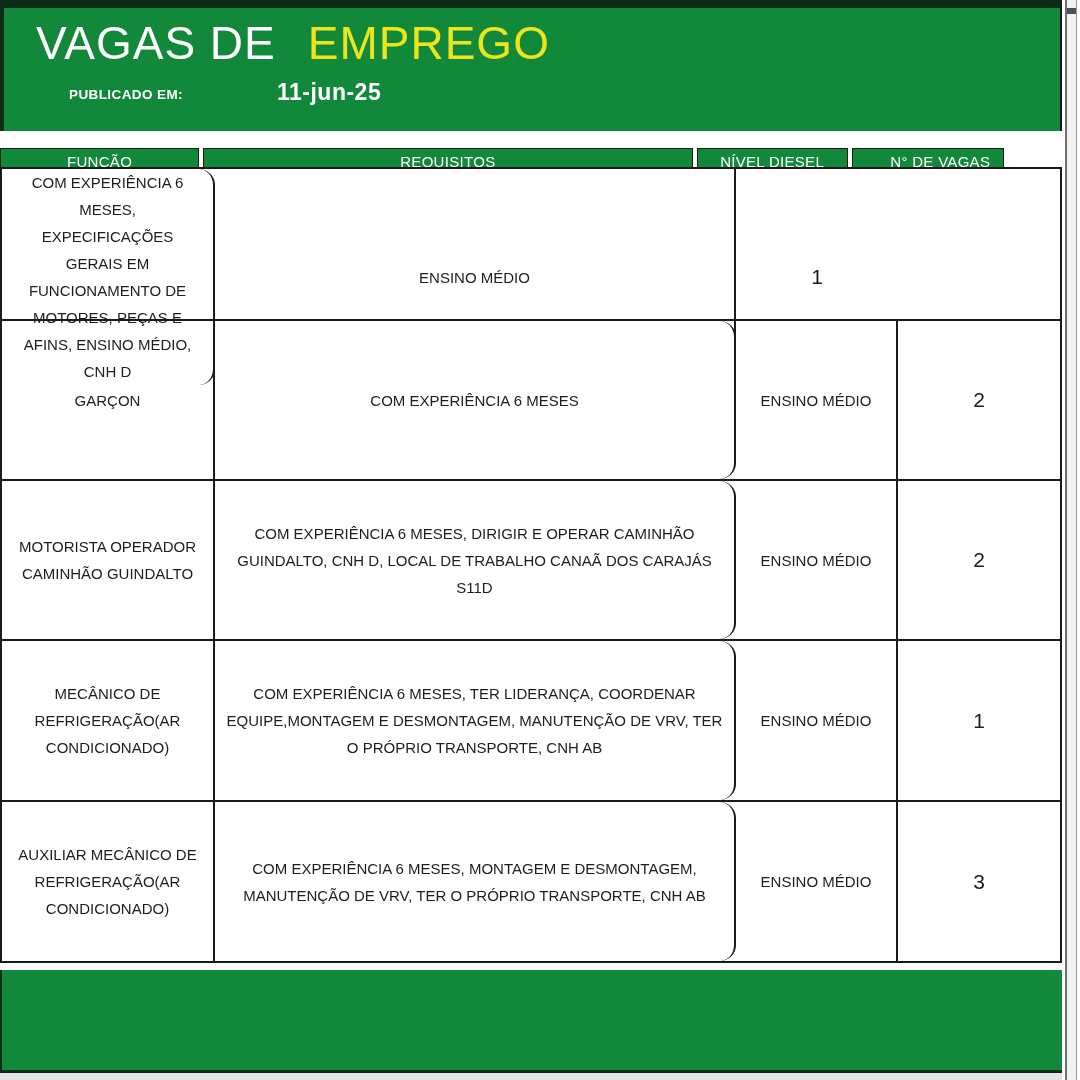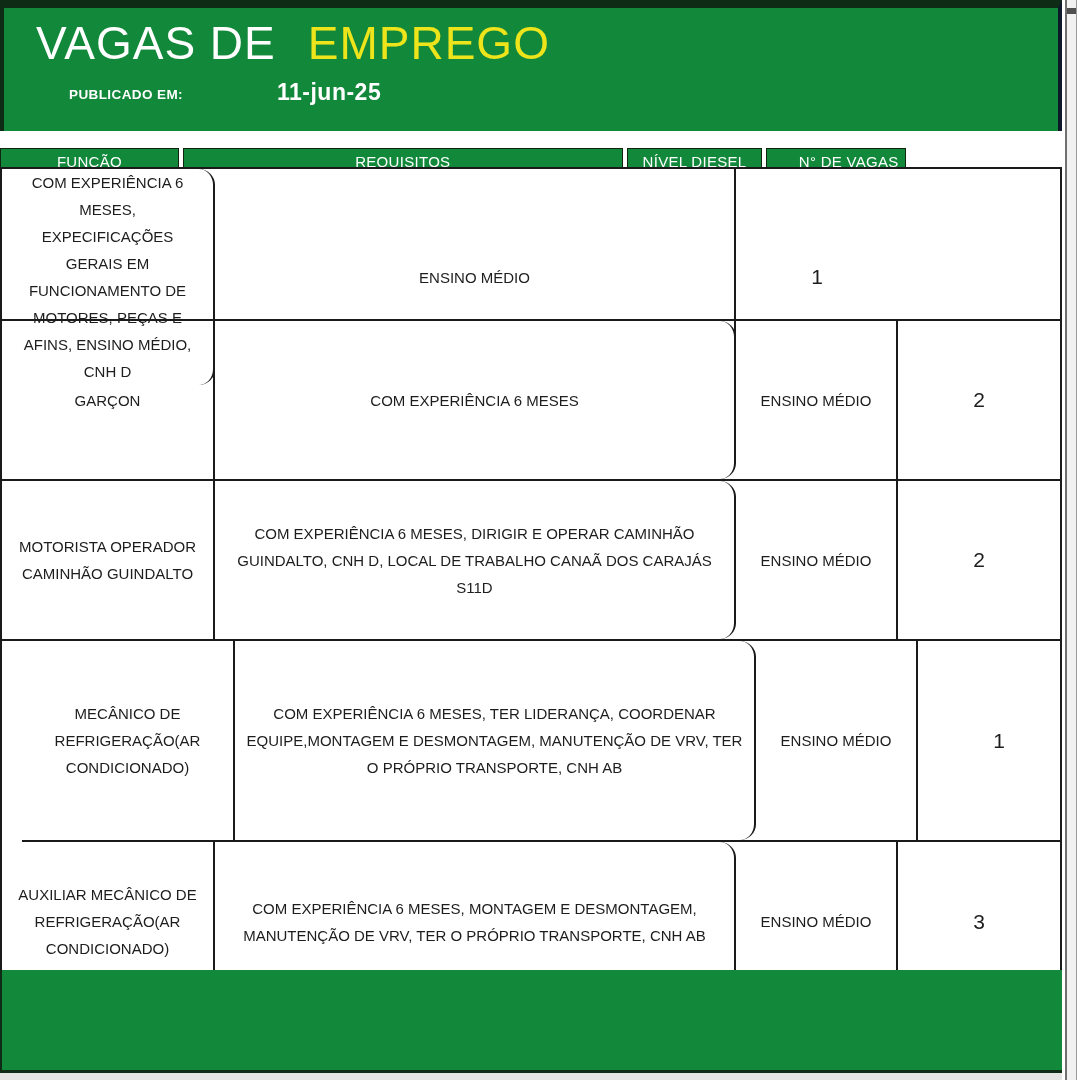--- a/index.html
+++ b/index.html
@@ -15,21 +15,21 @@
     width: 1062px; height: 1080px;
     background: #ffffff;
   }
   
   .banner {
     position: absolute; left: 0; top: 0;
     width: 1062px; height: 131px;
     background: #11883A;
     border-top: 8px solid #0E2B15;
     border-left: 4px solid #0E2B15;
-    border-right: 4px solid #0f172a;
+    border-right: 2px solid #0f172a;
   }
   .title {
     position: absolute; left: 32px; top: 8px;
     font-size: 46px; letter-spacing: 1px;
     color: #ffffff; white-space: nowrap;
     font-weight: 500;
   }
   .title .yellow { color: #EDE41B; margin-left: 32px; }
   .pub-label {
     position: absolute; left: 65px; top: 79px;
@@ -37,21 +37,21 @@
     color: #ffffff;
   }
   .pub-date {
     position: absolute; left: 273px; top: 71px;
     font-size: 23px; font-weight: bold; letter-spacing: 0.5px;
     color: #ffffff;
   }
   
   .thead {
     position: absolute; left: 0; top: 148px;
-    width: 906px; height: 27px;
+    width: 1004px; height: 27px;
     display: flex; background: #ffffff;
   }
   .th {
     background: #11883A;
     border: 1px solid #10240f;
     color: #ffffff;
     font-size: 15px; letter-spacing: 0.3px;
     display: flex; align-items: center; justify-content: center;
     height: 27px;
   }
@@ -69,21 +69,21 @@
     background: #ffffff;
   }
   .row {
     display: grid;
     grid-template-columns: 213px 521px 162px 162px;
     border-bottom: 2px solid #1A1A1A;
   }
   .row.r1 { height: 152px; }
   .row.r2 { height: 160px; }
   .row.r3 { height: 160px; }
-  .row.r4 { height: 201px; margin-left: 20px; }
+  .row.r4 { height: 161px; }
   .row.r5 { height: 161px; }
   .td {
     display: flex; align-items: center; justify-content: center;
     text-align: center;
     color: #1d1d1d;
     font-size: 15px;
     line-height: 1.8;
   }
   .td.funcao { border-right: 2px solid #1A1A1A; padding: 0 16px; }
   .td.req    { border-right: 2px solid #1A1A1A; padding: 0 10px; border-radius: 16px; }

